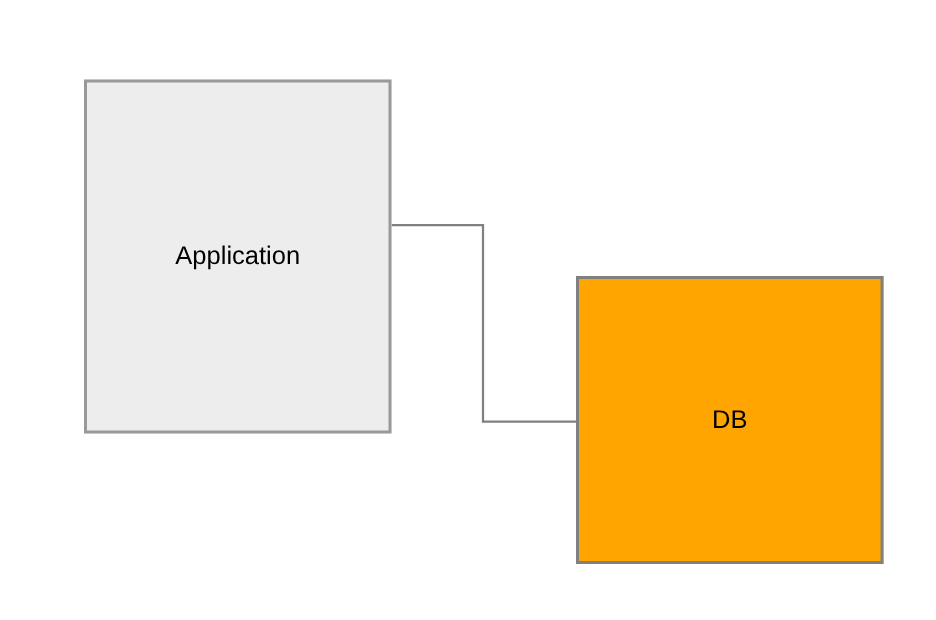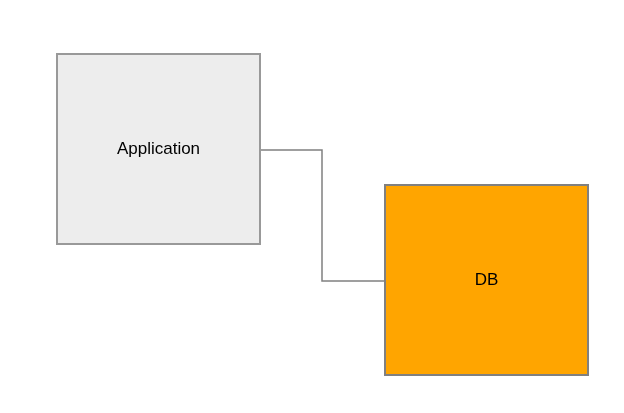--- a/index.html
+++ b/index.html
@@ -42,21 +42,21 @@
     align-items: center;
     justify-content: center;
     font-size: 17px;
     color: var(--text-color);
     cursor: default;
   }
   .node-application {
     left: 56px;
     top: 53px;
     width: 205px;
-    height: 192px;
+    height: 236px;
     background: var(--application-fill);
     border: 2px solid var(--application-border);
     text-align: center;
   }
   .node-db {
     left: 384px;
     top: 184px;
     width: 205px;
     height: 192px;
     background: var(--db-fill);

